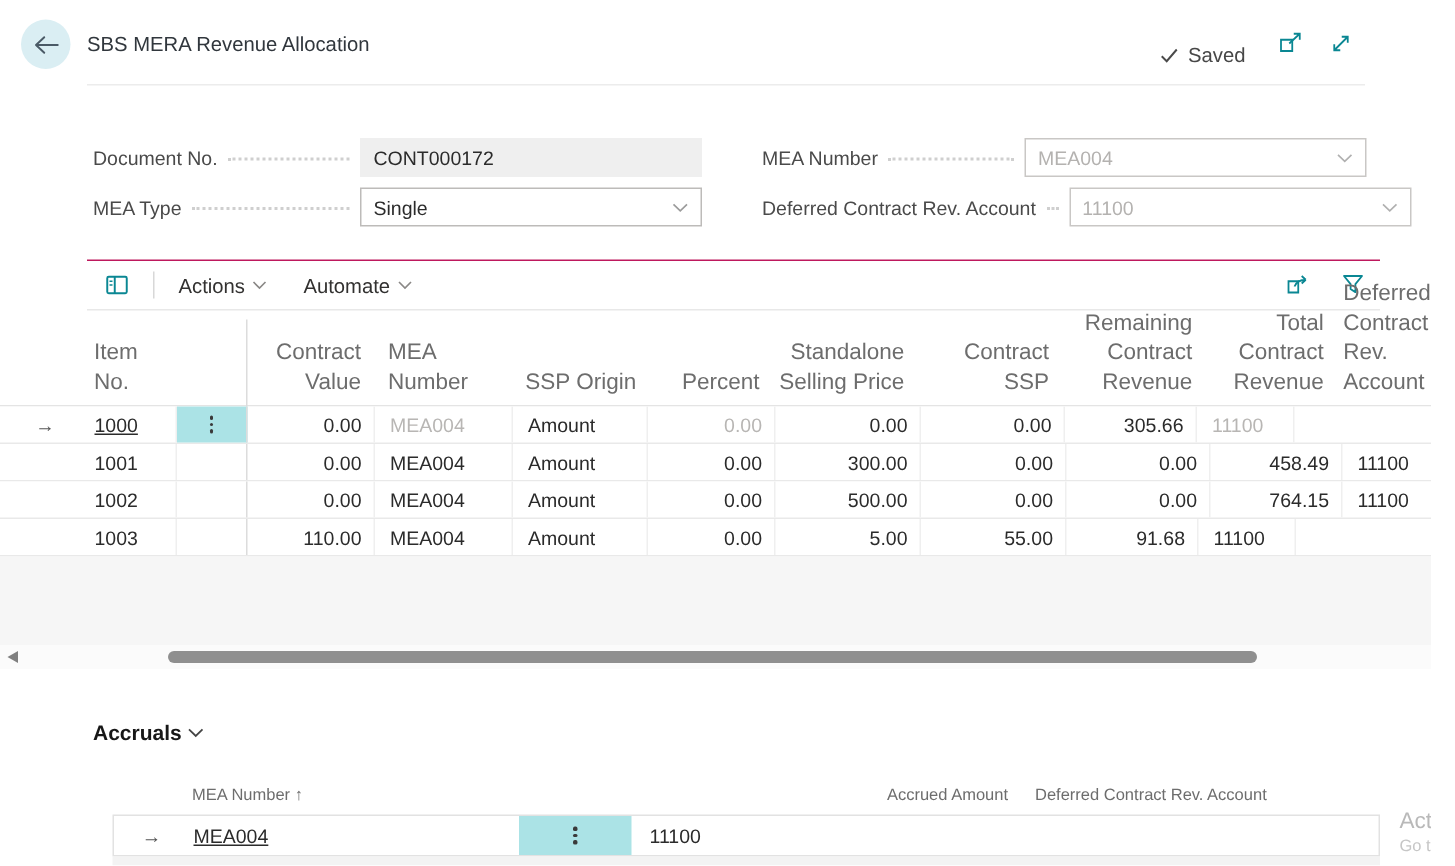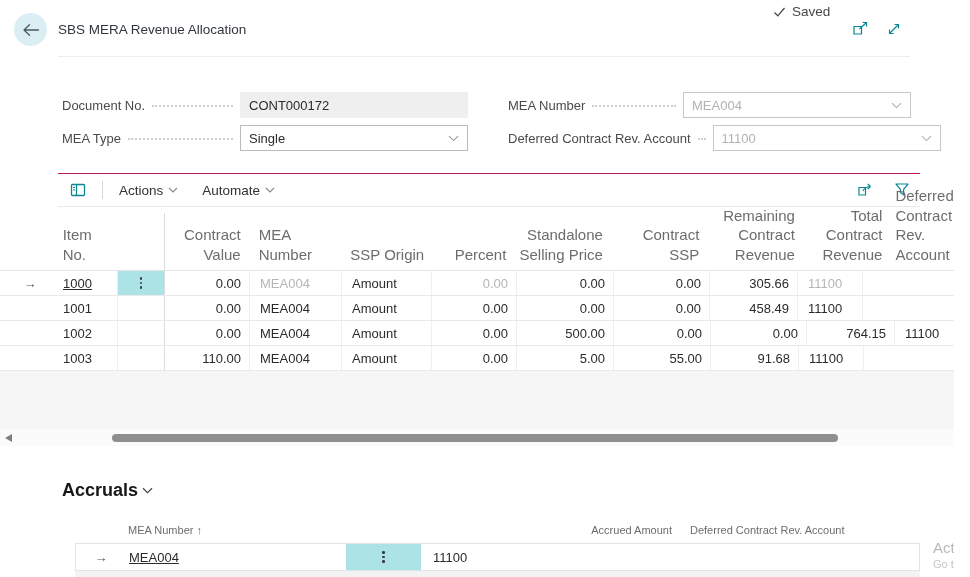--- a/index.html
+++ b/index.html
@@ -4,21 +4,21 @@
 <style>
   * { margin:0; padding:0; box-sizing:border-box; }
   html,body { background:#fff; }
   body { width:970px; height:577px; overflow:hidden; font-family:"Liberation Sans", sans-serif; }
   .app { position:relative; width:954px; height:577px; background:#fff; overflow:hidden; }
 
   
   .back-btn { position:absolute; left:14px; top:13px; width:33px; height:33px; border-radius:50%;
               background:#daeef3; display:flex; align-items:center; justify-content:center; cursor:pointer; }
   .page-title { position:absolute; left:58px; top:22px; font-size:13.5px; color:#31373d; }
-  .saved { position:absolute; left:773px; top:4px; display:flex; align-items:center; gap:6px;
+  .saved { position:absolute; left:773px; top:29px; display:flex; align-items:center; gap:6px;
            font-size:13.5px; color:#474747;text-align:center; }
   .hicon { position:absolute; top:21px; cursor:pointer; }
   .hicon.popout { left:852px; }
   .hicon.expand { left:886px; }
   .hdr-line { position:absolute; left:58px; top:56px; width:852px; height:1px; background:#ececec; }
 
   
   .field { position:absolute; height:26px; display:flex; align-items:center; }
   .f-doc  { left:62px; top:92px;  width:406px; }
   .f-type { left:62px; top:125px; width:406px; }
@@ -74,21 +74,21 @@
   
   .gray-area { position:absolute; left:0; top:371px; width:970px; height:59px; background:#f6f6f6; }
   .hbar { position:absolute; left:0; top:430px; width:970px; height:16px; background:#fbfbfb; }
   .hthumb { position:absolute; left:112px; top:4px; width:726px; height:8px; background:#8f8f8f; border-radius:4px; cursor:pointer; }
   .harrow { position:absolute; top:4px; width:0; height:0; cursor:pointer; }
   .harrow.left { left:5px; border-top:4.5px solid transparent; border-bottom:4.5px solid transparent; border-right:7px solid #808080; }
   .harrow.right { left:956px; border-top:4.5px solid transparent; border-bottom:4.5px solid transparent; border-left:7px solid #808080; }
 
   
   .acc-head { position:absolute; left:62px; top:480px; display:flex; align-items:center; gap:4px;
-              font-size:18px; font-weight:bold; color:#171717; cursor:pointer; }
+              font-size:14px; font-weight:bold; color:#171717; cursor:pointer; }
   .acc-col { position:absolute; top:524px; font-size:11px; color:#6d6d6d; }
   .acc-col.c1 { left:128px; display:flex; gap:3px; align-items:center; }
   .acc-col.c2 { left:520px; width:152px; text-align:right; }
   .acc-col.c3 { left:690px; }
   .acc-row { position:absolute; left:75px; top:543px; width:845px; height:28px;
              border:1px solid #e2e2e2; background:#fff; display:flex; }
   .acc-row .cell { border-right:none; }
   .a-ind { width:50px; justify-content:center; color:#555; }
   .a-mea { width:220px; padding-left:3px; }
   .a-ell { width:75px; justify-content:center; background:#abe3e6; }
@@ -268,20 +268,21 @@
   <div class="grow r1">
     <div class="cell c-ind"></div>
     <div class="cell c-item">
         <span>1001</span>
       </div>
     <div class="cell c-ell"></div>
     <div class="cell c-cv num">0.00</div>
     <div class="cell c-mea txt">MEA004</div>
     <div class="cell c-ssp txt">Amount</div>
     <div class="cell c-pct num">0.00</div>
+    <div class="cell c-sprice num">300.00</div>
     <div class="cell c-cssp num">0.00</div>
     <div class="cell c-rem num">0.00</div>
     <div class="cell c-tot num">458.49</div>
     <div class="cell c-def">11100</div>
     <div class="cell c-fill"></div>
   </div>
 
   <div class="grow r2">
     <div class="cell c-ind"></div>
     <div class="cell c-item">

